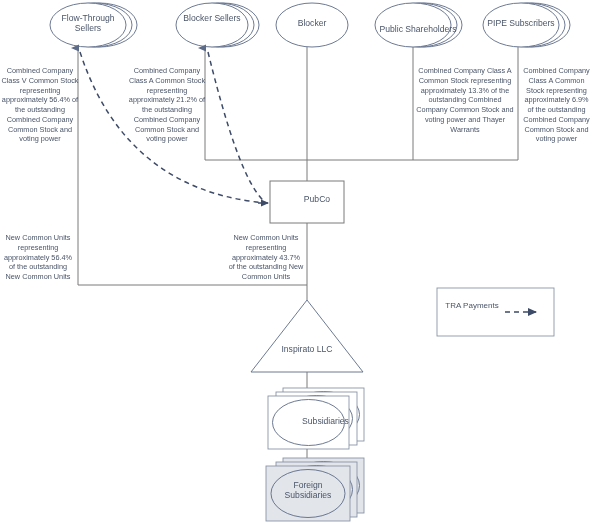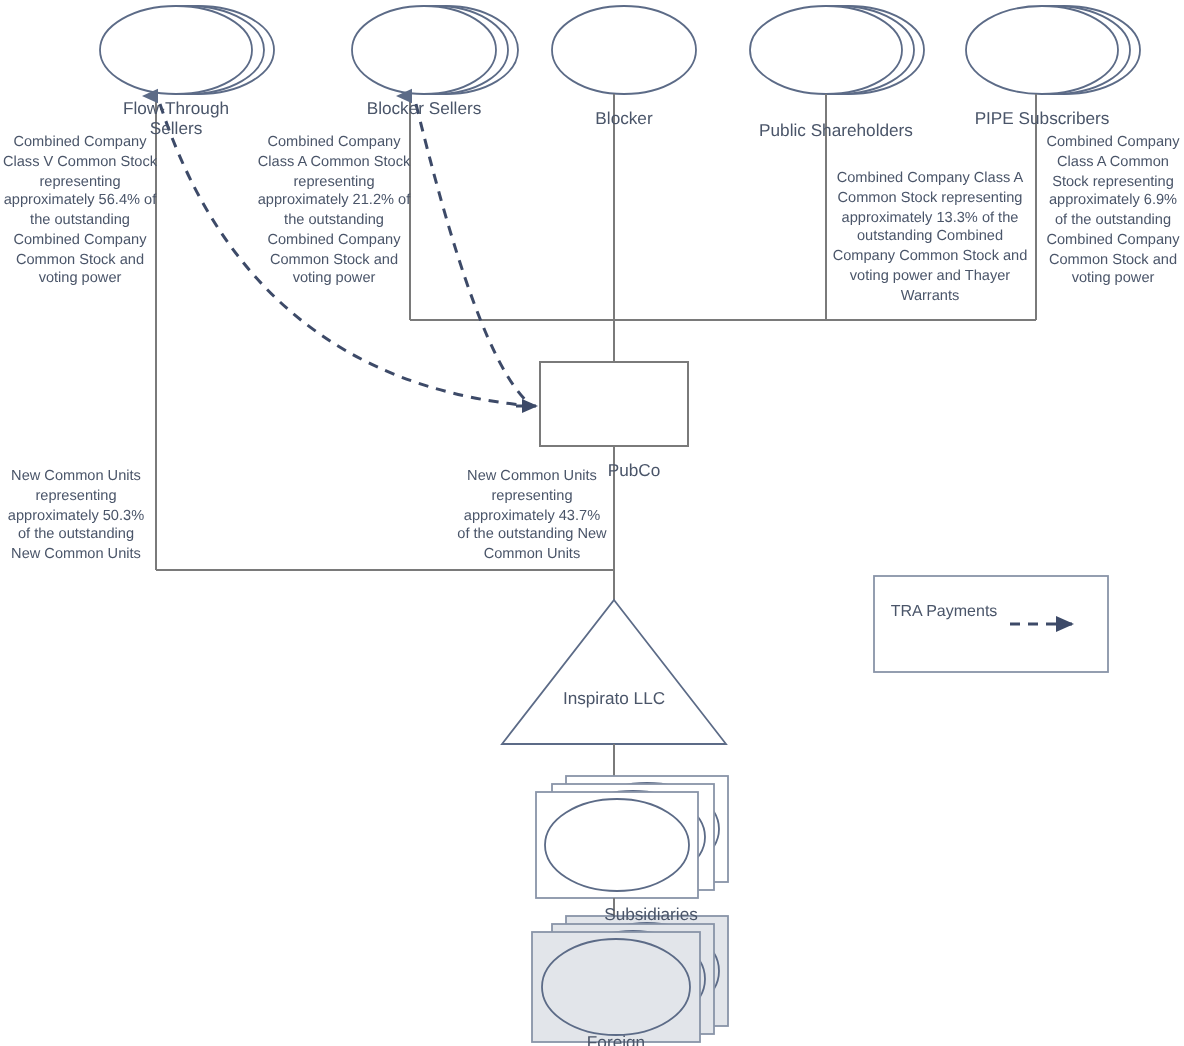--- a/index.html
+++ b/index.html
@@ -5,21 +5,21 @@
   html,body{margin:0;padding:0;background:#ffffff;}
   body{
     width:592px;height:523px;position:relative;overflow:hidden;
     font-family:"Liberation Sans","DejaVu Sans",sans-serif;
     color:#4a5569;
   }
   #stage{position:absolute;left:0;top:0;width:592px;height:523px;}
   svg.layer{position:absolute;left:0;top:0;width:592px;height:523px;overflow:visible;}
   .node-label{
     position:absolute;text-align:center;line-height:1.15;
-    color:#4a5569;font-size:8.6px;pointer-events:none;margin-top:36px;
+    color:#4a5569;font-size:8.6px;pointer-events:none;
   }
   .ellipse-label{font-size:8.6px;}
   .flow-label{
     position:absolute;text-align:center;line-height:1.34;
     font-size:7.3px;color:#4a5569;
   }
   .legend-label{
     position:absolute;text-align:center;line-height:1.25;
     font-size:8px;color:#4a5569;
   }
@@ -128,26 +128,26 @@
   </svg>
 
   <div class="node-label ellipse-label" style="left:50px;top:14px;width:76px;">Flow-Through Sellers</div>
   <div class="node-label ellipse-label" style="left:176px;top:14px;width:72px;">Blocker Sellers</div>
   <div class="node-label ellipse-label" style="left:278px;top:19px;width:68px;">Blocker</div>
   <div class="node-label ellipse-label" style="left:377px;top:25px;width:82px;">Public Shareholders</div>
   <div class="node-label ellipse-label" style="left:479px;top:19px;width:84px;">PIPE Subscribers</div>
 
   <div class="flow-label" style="left:1px;top:66px;width:78px;">Combined Company Class V Common Stock representing approximately 56.4% of the outstanding Combined Company Common Stock and voting power</div>
   <div class="flow-label" style="left:128px;top:66px;width:78px;">Combined Company Class A Common Stock representing approximately 21.2% of the outstanding Combined Company Common Stock and voting power</div>
-  <div class="flow-label" style="left:415px;top:84px;width:100px;">Combined Company Class A Common Stock representing approximately 13.3% of the outstanding Combined Company Common Stock and voting power and Thayer Warrants</div>
+  <div class="flow-label" style="left:415px;top:66px;width:100px;">Combined Company Class A Common Stock representing approximately 13.3% of the outstanding Combined Company Common Stock and voting power and Thayer Warrants</div>
   <div class="flow-label" style="left:521px;top:66px;width:71px;">Combined Company Class A Common Stock representing approximately 6.9% of the outstanding Combined Company Common Stock and voting power</div>
 
   <div class="node-label" style="left:270px;top:195px;width:94px;">PubCo</div>
 
-  <div class="flow-label" style="left:1px;top:233px;width:74px;">New Common Units representing approximately 50.3% of the outstanding New Common Units</div>
+  <div class="flow-label" style="left:1px;top:233px;width:74px;">New Common Units representing approximately 56.4% of the outstanding New Common Units</div>
   <div class="flow-label" style="left:228px;top:233px;width:76px;">New Common Units representing approximately 43.7% of the outstanding New Common Units</div>
 
   <div class="tri-label" style="left:264px;top:344px;width:86px;">Inspirato LLC</div>
 
   <div class="node-label ellipse-label" style="left:288px;top:417px;width:75px;">Subsidiaries</div>
 
   <div class="node-label ellipse-label" style="left:272px;top:481px;width:72px;">Foreign Subsidiaries</div>
 
   <div class="legend-label" style="left:444px;top:301px;width:56px;">TRA Payments</div>
 

